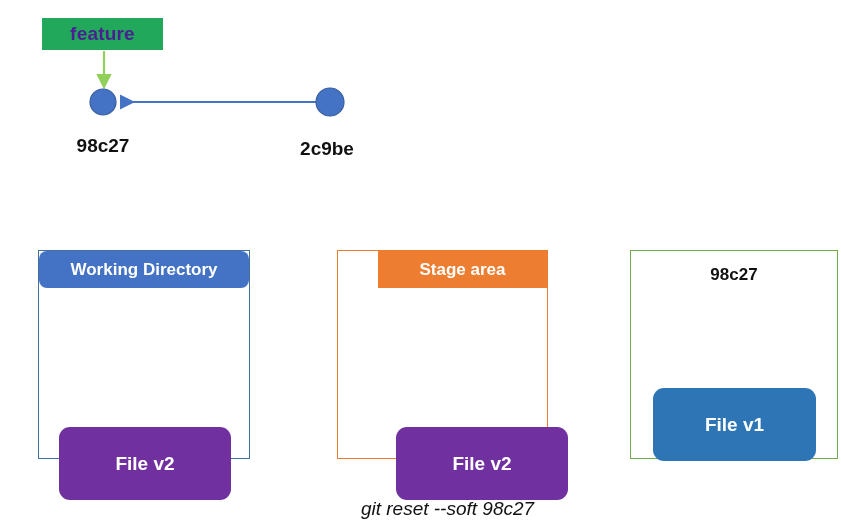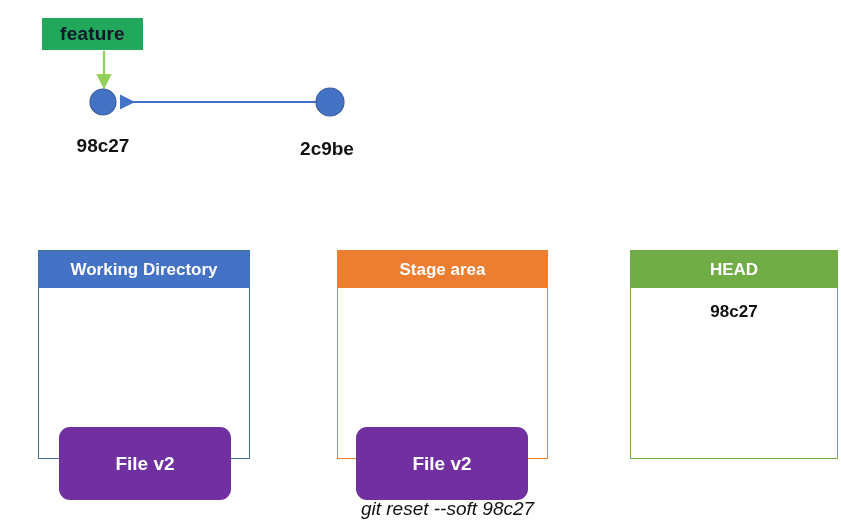--- a/index.html
+++ b/index.html
@@ -21,27 +21,27 @@
     left: 0; top: 0;
     width: 841px;
     height: 530px;
   }
 
   
   .branch-label {
     position: absolute;
     left: 42px;
     top: 18px;
-    width: 101px;
+    width: 121px;
     height: 32px;
     background: #22a85a;
     display: flex;
     align-items: center;
     justify-content: center;
-    color: #0f172a;
+    color: #4c1d95;
     font-size: 19px;
     font-weight: bold;
     letter-spacing: 0.2px;
   }
 
   
   .graph-svg {
     position: absolute;
     left: 0;
     top: 0;
@@ -64,34 +64,34 @@
   .area-box {
     position: absolute;
     top: 250px;
     height: 209px;
     background: #ffffff;
     box-sizing: border-box;
     border-width: 1px;
     border-style: solid;
   }
   .area-box.working { left: 38px;  width: 212px; border-color: #41719c; }
-  .area-box.stage   { left: 337px; width: 211px; border-color: #ed7d31; }
+  .area-box.stage   { left: 337px; width: 211px; border-color: #ed7d31; padding-left: 40px; }
   .area-box.head    { left: 630px; width: 208px; border-color: #70ad47; }
 
   .area-header {
     height: 37px;
     display: flex;
     align-items: center;
     justify-content: center;
     color: #ffffff;
     font-size: 17px;
     font-weight: bold;
     box-sizing: border-box;
   }
-  .area-box.working .area-header { background: #4472c4; }
+  .area-box.working .area-header { background: #4472c4; border-radius: 8px; }
   .area-box.stage   .area-header { background: #ed7d31; }
   .area-box.head    .area-header { background: #70ad47; }
 
   .area-body {
     position: relative;
     height: 170px;
   }
 
   .inner-hash {
     position: absolute;
@@ -177,21 +177,21 @@
   </div>
 
   <div class="area-box stage">
     <div class="area-header">Stage area</div>
     <div class="area-body">
       <div class="file-chip">File v2</div>
     </div>
   </div>
 
   <div class="area-box head">
-    <div class="area-header">HEAD</div>
     <div class="area-body">
       <div class="inner-hash">98c27</div>
+      <div class="file-chip">File v1</div>
     </div>
   </div>
 
   <div class="caption">git reset --soft 98c27</div>
 
 </div>
 
 </body></html>

